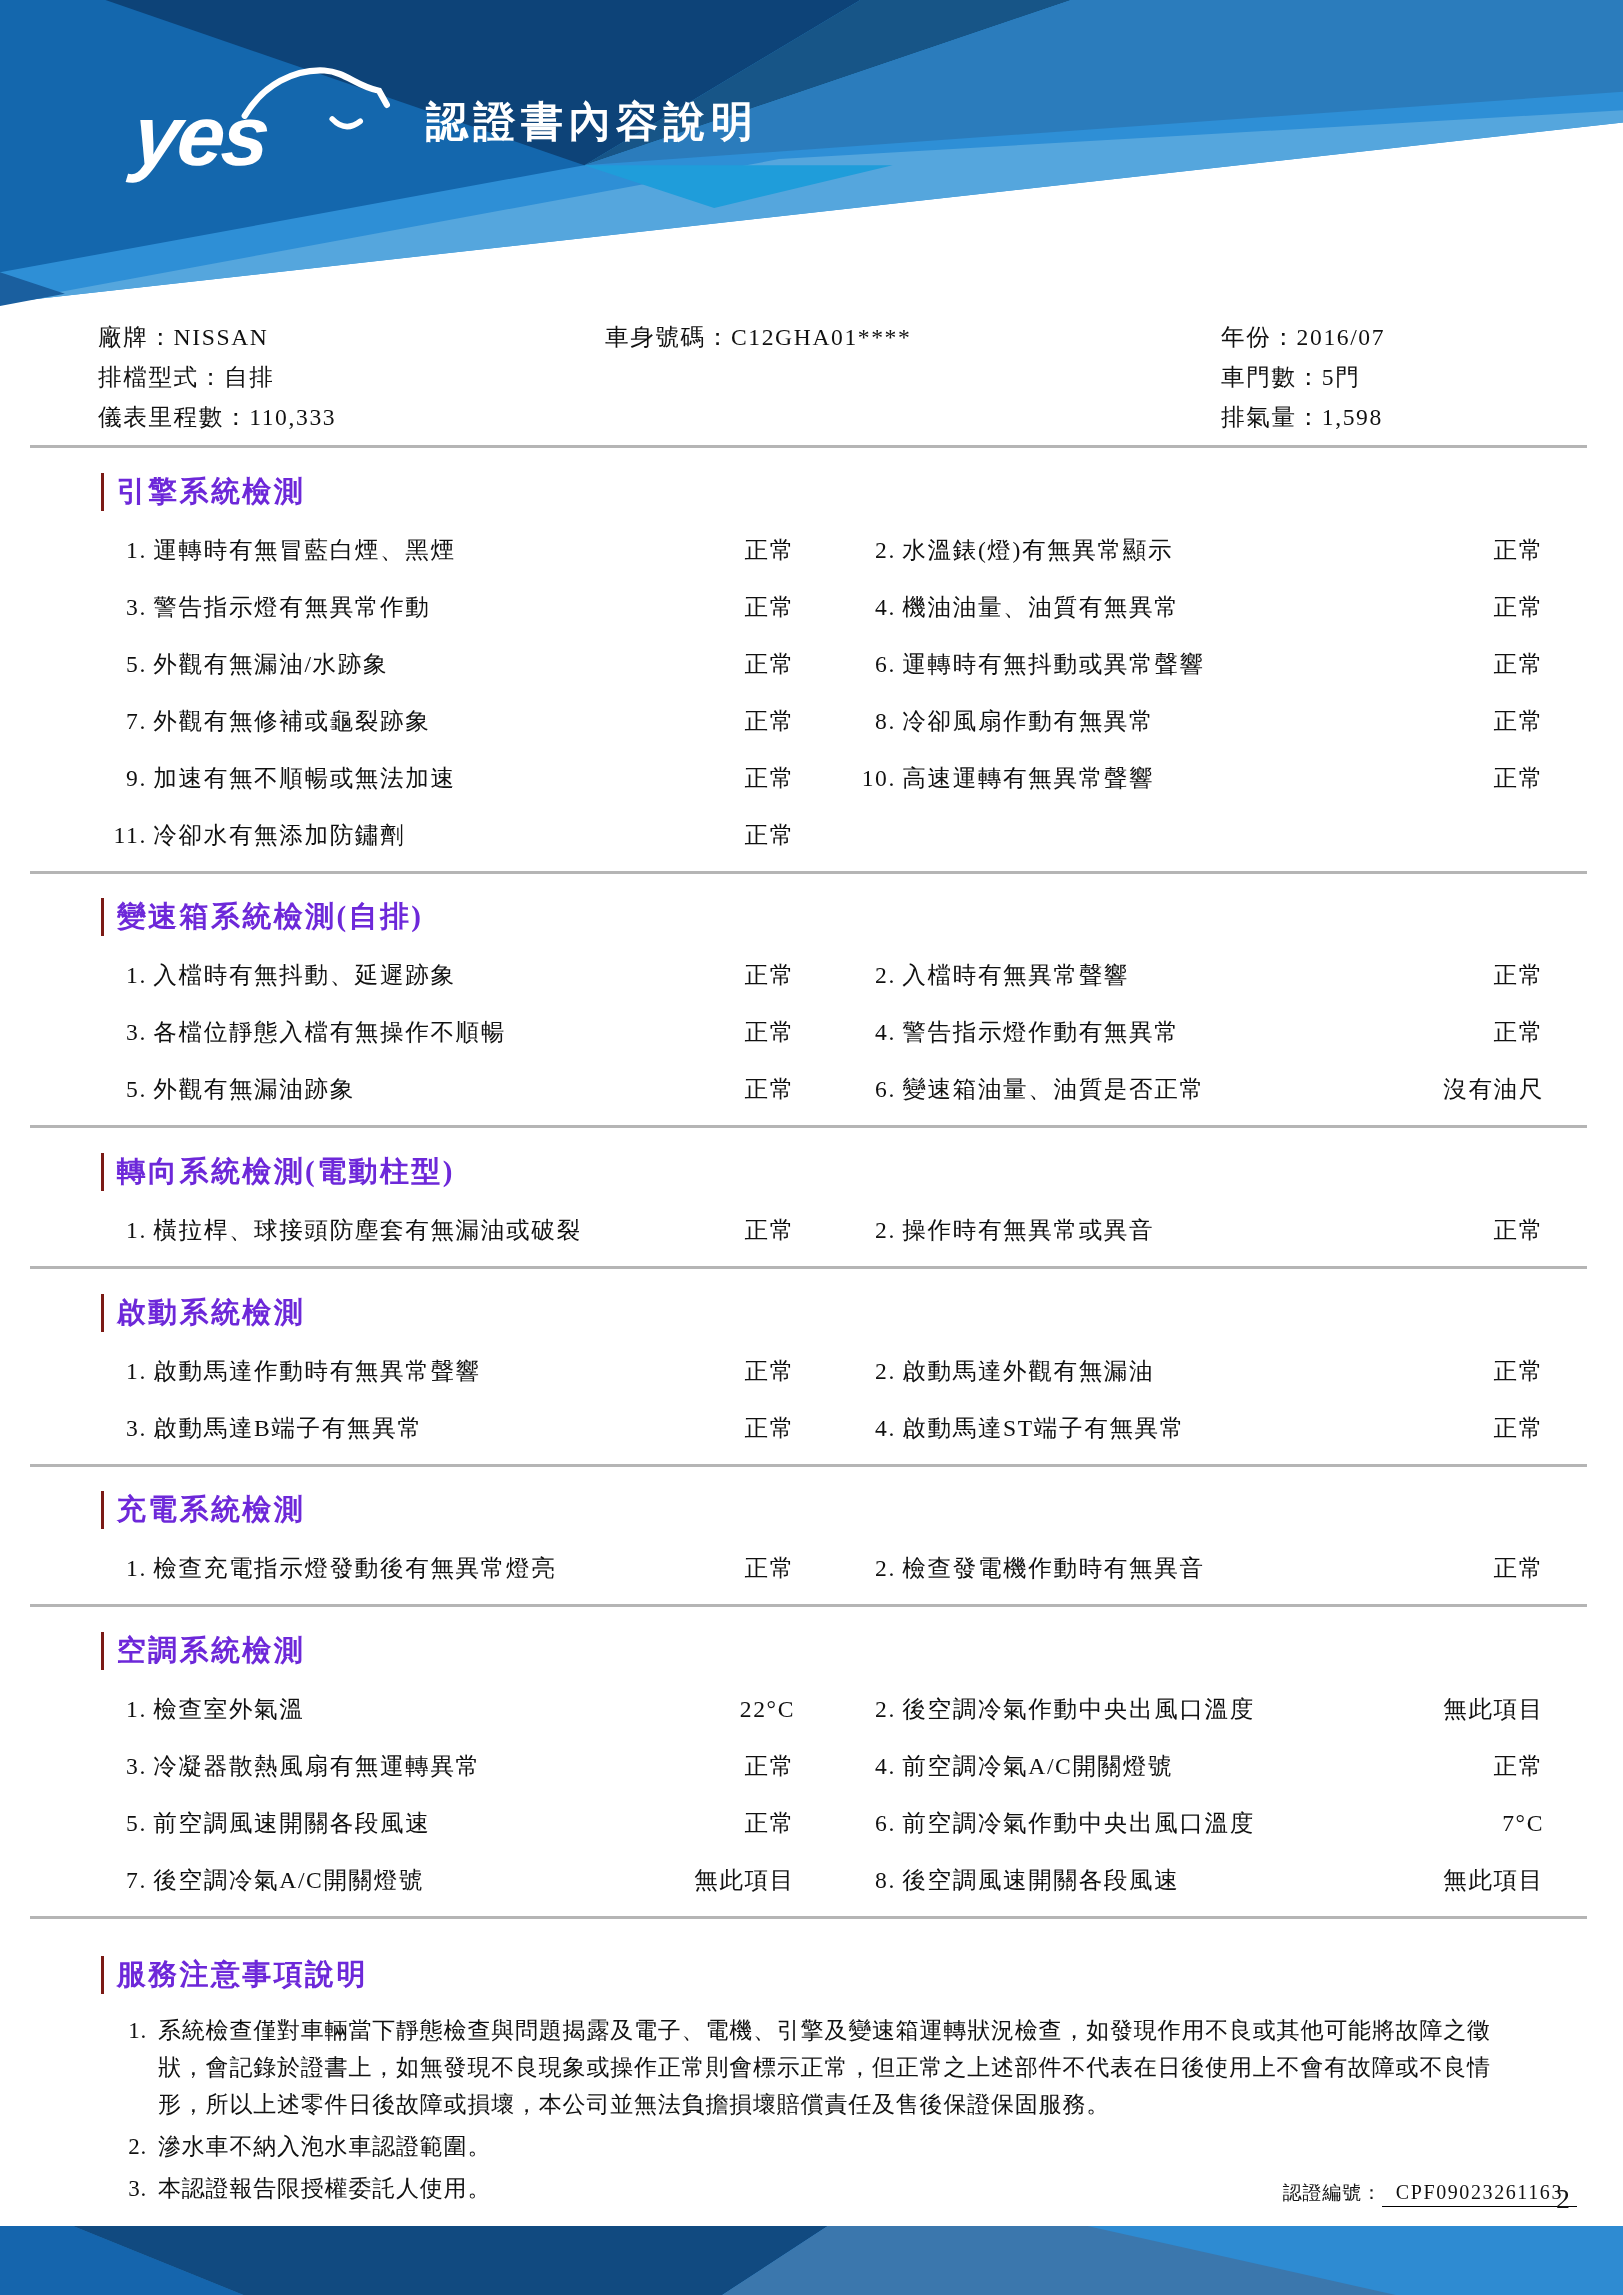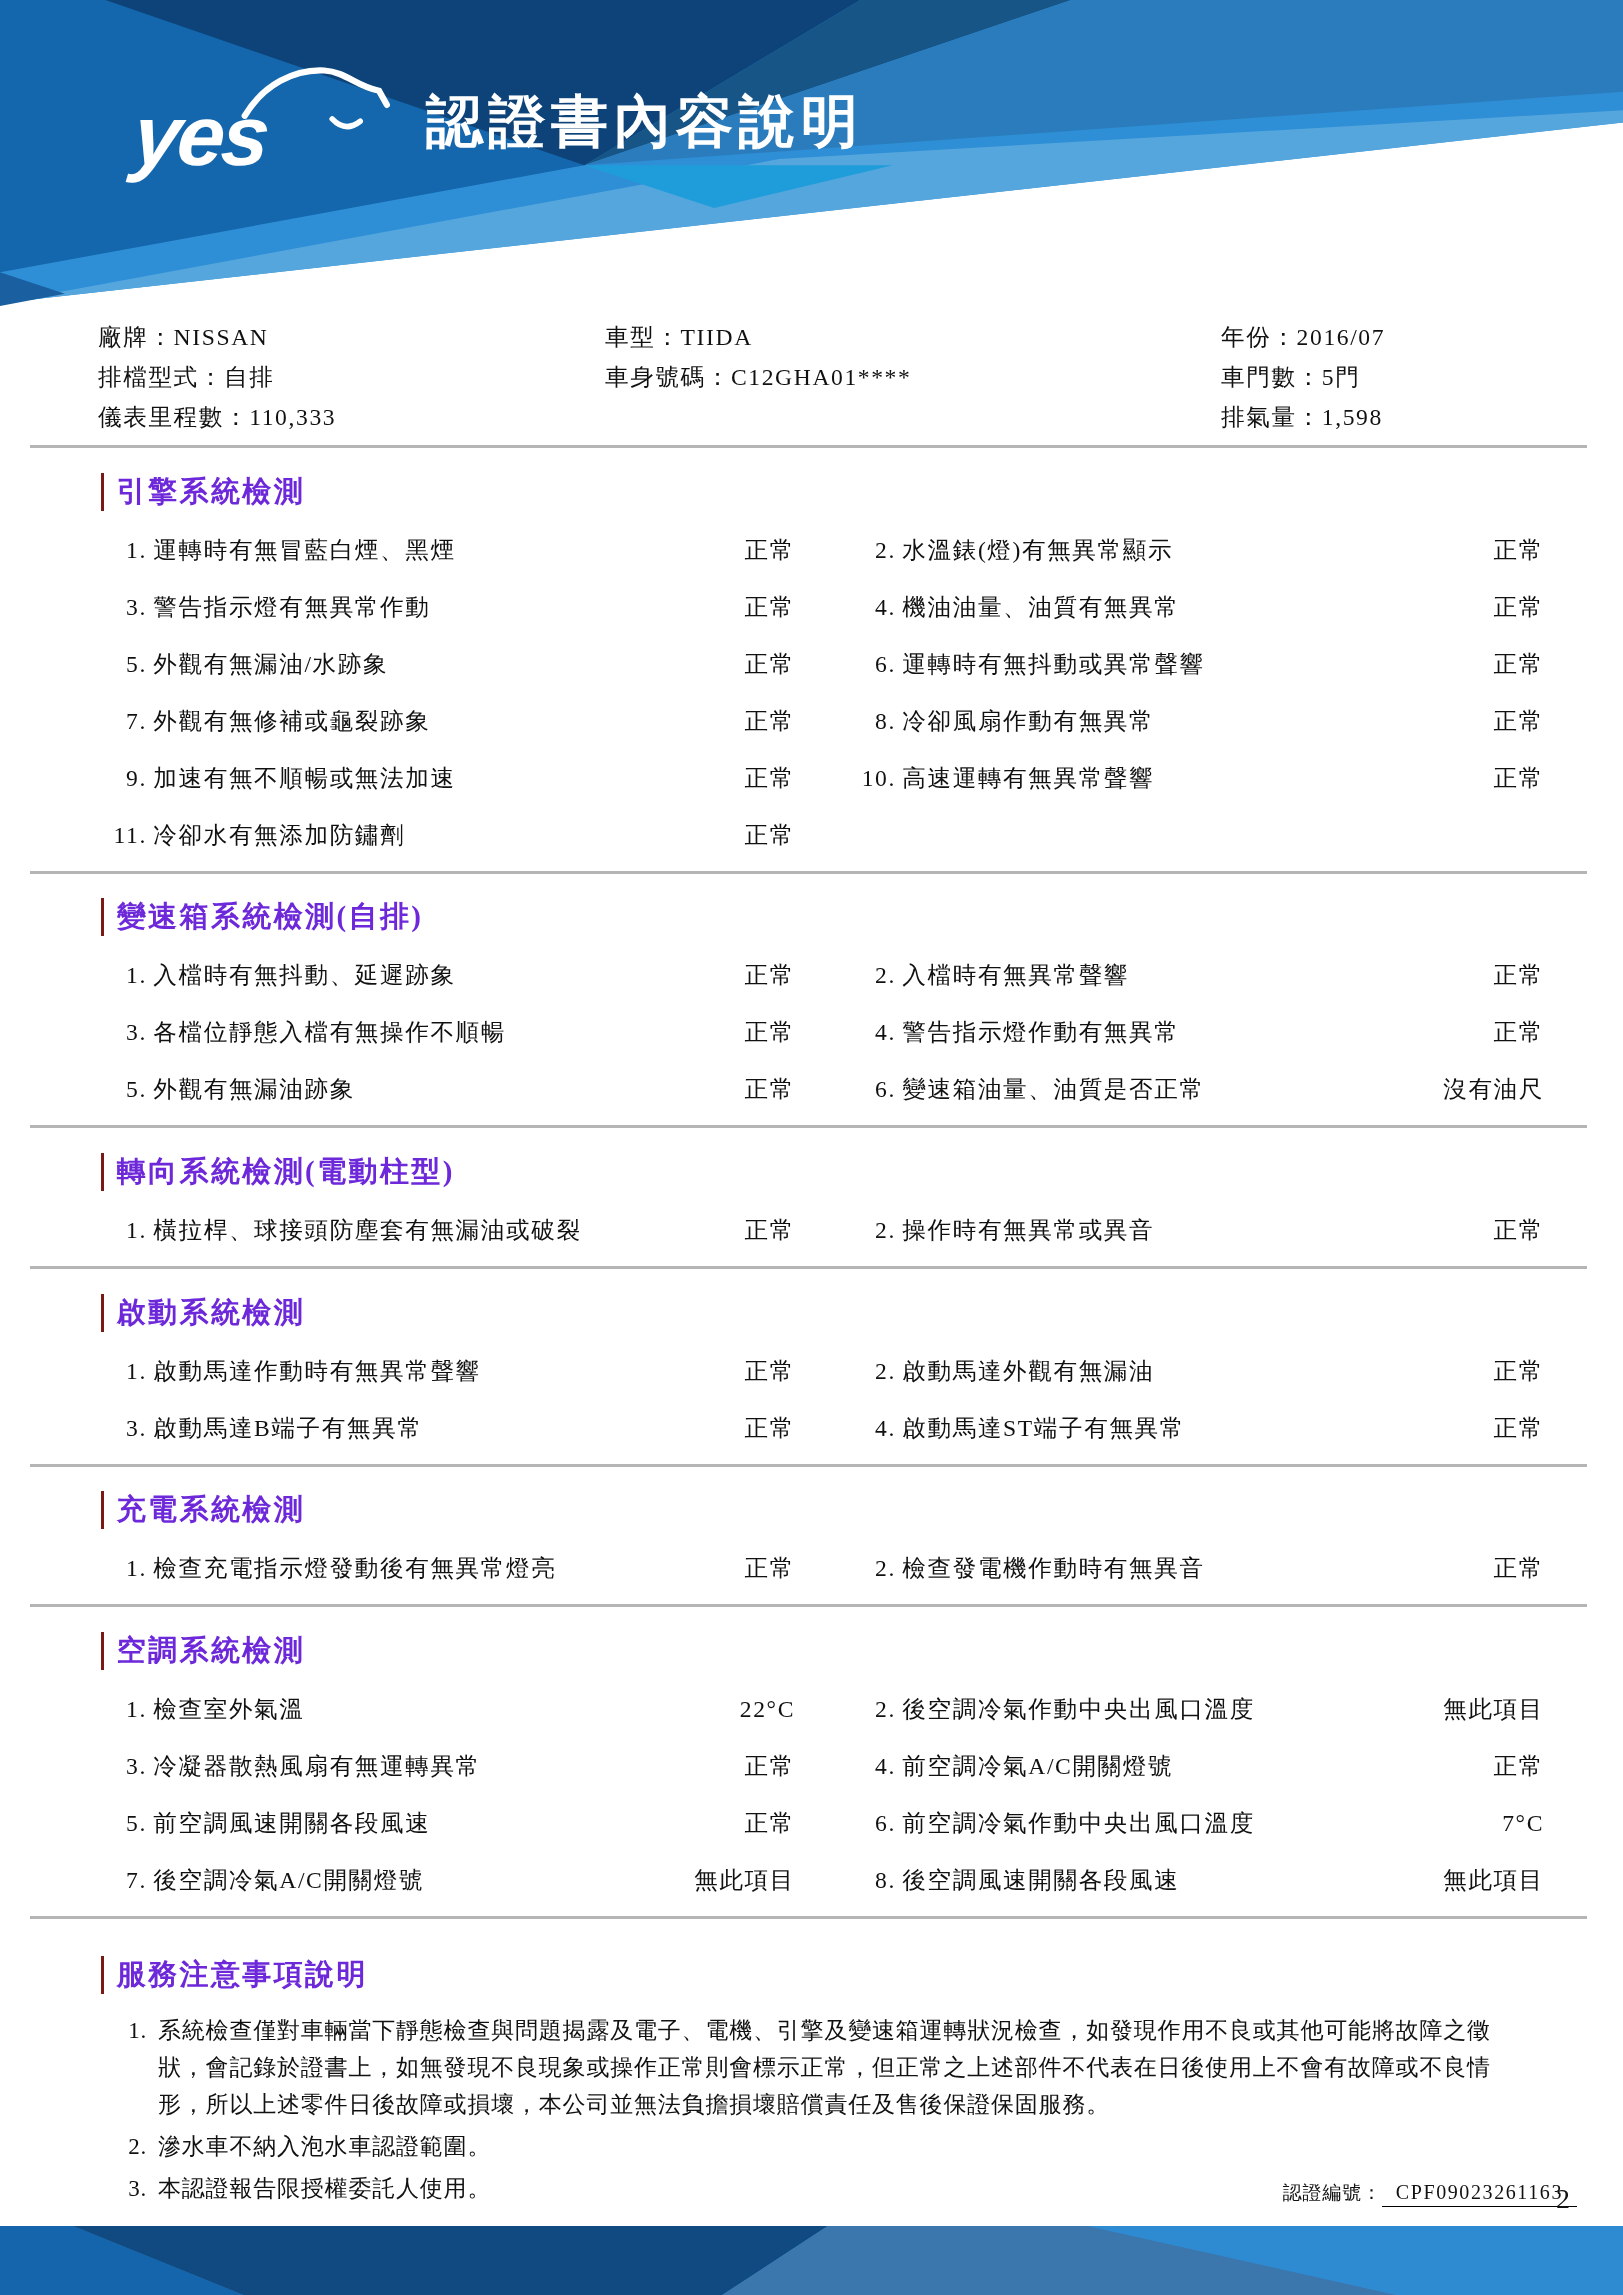--- a/index.html
+++ b/index.html
@@ -17,21 +17,21 @@
   .hl-corner { background:#2b7cbc; clip-path:polygon(66% 0,100% 0,100% 30%,36% 54%); }
   .hl-spark  { background:#1f9dda; clip-path:polygon(36% 54%,55% 54%,44% 68%); }
   .hl-tip    { background:#1a5f9f; clip-path:polygon(0 89%,4% 96%,0 100%); }
 
   .brand { position:absolute; left:134px; top:69px; display:flex; align-items:center; gap:41px; }
   .logo { position:relative; width:251px; height:106px; }
   .logo-text { position:absolute; left:0; bottom:-3.1px; font-family:"Liberation Sans","DejaVu Sans",sans-serif;
                font-style:italic; font-weight:900; font-size:85px; line-height:1; color:#fff;
                transform:skewX(-6deg); letter-spacing:-3.1px; }
   .car { position:absolute; right:-14px; top:-11px; }
-  .h-title { font-family:"Liberation Sans","DejaVu Sans",sans-serif; font-weight:700; font-size:57px;
+  .h-title { font-family:"Liberation Sans","DejaVu Sans",sans-serif; font-weight:700; font-size:42px;
              color:#fff; letter-spacing:5.5px; white-space:nowrap; }
 
   
   .info { display:flex; padding:11px 36px 7.9px 98px; }
   .info-col { display:flex; flex-direction:column; }
   .info-col.c1 { width:507px; } .info-col.c2 { width:616px; } .info-col.c3 { flex:1; }
   .info-row { font-size:23.6px; line-height:40px; letter-spacing:1.6px; white-space:nowrap; }
 
   .divider { height:3.1px; background:#b5b5b5; margin:0 36px 0 30px; }
 
@@ -91,21 +91,20 @@
     </div>
   </header>
 
   <div class="info">
     <div class="info-col c1">
       <div class="info-row"><span>廠牌：</span><span>NISSAN</span></div>
       <div class="info-row"><span>排檔型式：</span><span>自排</span></div>
       <div class="info-row"><span>儀表里程數：</span><span>110,333</span></div>
     </div>
     <div class="info-col c2">
-      <div class="info-row"><span>車型：</span><span>TIIDA</span></div>
       <div class="info-row"><span>車身號碼：</span><span>C12GHA01****</span></div>
     </div>
     <div class="info-col c3">
       <div class="info-row"><span>年份：</span><span>2016/07</span></div>
       <div class="info-row"><span>車門數：</span><span>5門</span></div>
       <div class="info-row"><span>排氣量：</span><span>1,598</span></div>
     </div>
   </div>
 
   <div class="divider"></div>

